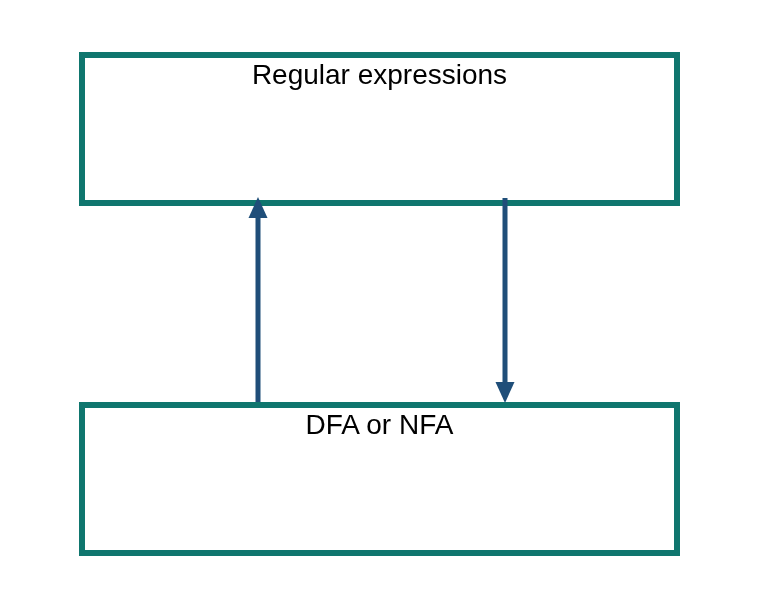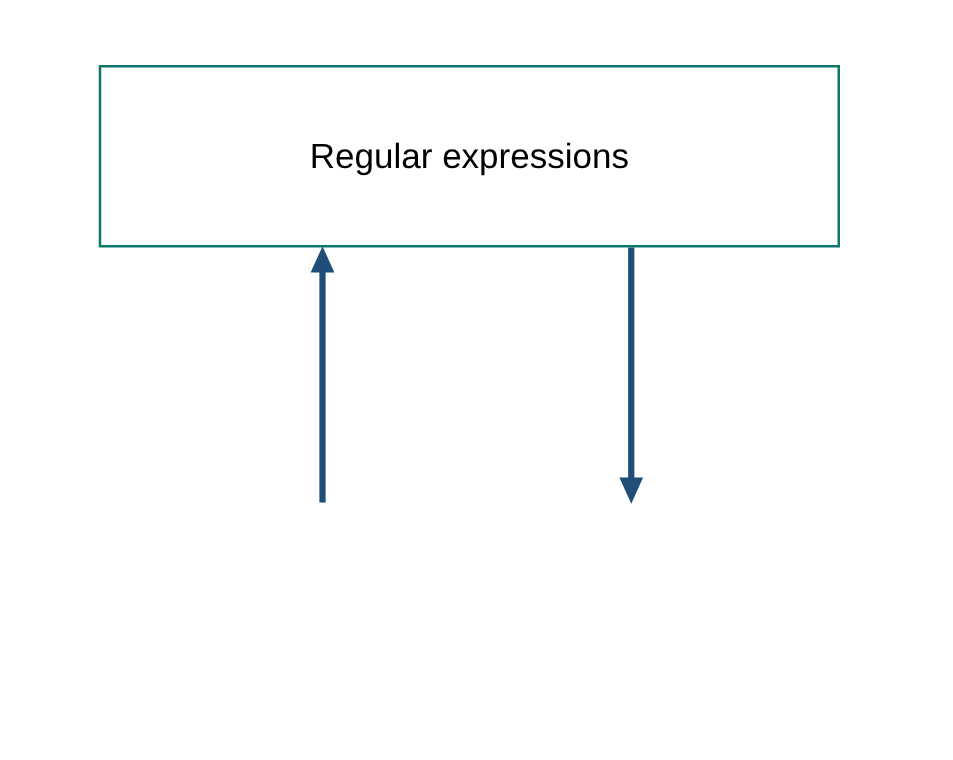--- a/index.html
+++ b/index.html
@@ -13,24 +13,24 @@
     height: 608px;
     background: #ffffff;
     font-family: "Liberation Sans", sans-serif;
     overflow: hidden;
   }
   .node-box {
     position: absolute;
     left: 79px;
     width: 589px;
     height: 142px;
-    border: 2px solid #0f766e;
+    border: 6px solid #0f766e;
     background: #ffffff;
     display: flex;
-    align-items: center;
+    align-items: flex-start;
     justify-content: center;
     box-sizing: content-box;
   }
   .node-box.top    { top: 52px; }
   .node-box.bottom { top: 402px; }
   .node-label {
     color: #000000;
     font-size: 28px;
     line-height: 1.2;
     text-align: center;
@@ -47,20 +47,23 @@
 </style>
 </head>
 <body>
 
 <div class="canvas">
 
   <div class="node-box top">
     <span class="node-label">Regular expressions</span>
   </div>
 
+  <div class="node-box bottom">
+    <span class="node-label">DFA or NFA</span>
+  </div>
 
   <svg class="edges" viewBox="0 0 762 608" xmlns="http://www.w3.org/2000/svg">
 
     <g>
       <line x1="258" y1="402" x2="258" y2="217" stroke-width="5" stroke="#1F4E79"></line>
       <polygon points="258,197 248.5,218 267.5,218" fill="#1F4E79"></polygon>
     </g>
 
     <g>
       <line x1="505" y1="198" x2="505" y2="383" stroke-width="5" stroke="#1F4E79"></line>

